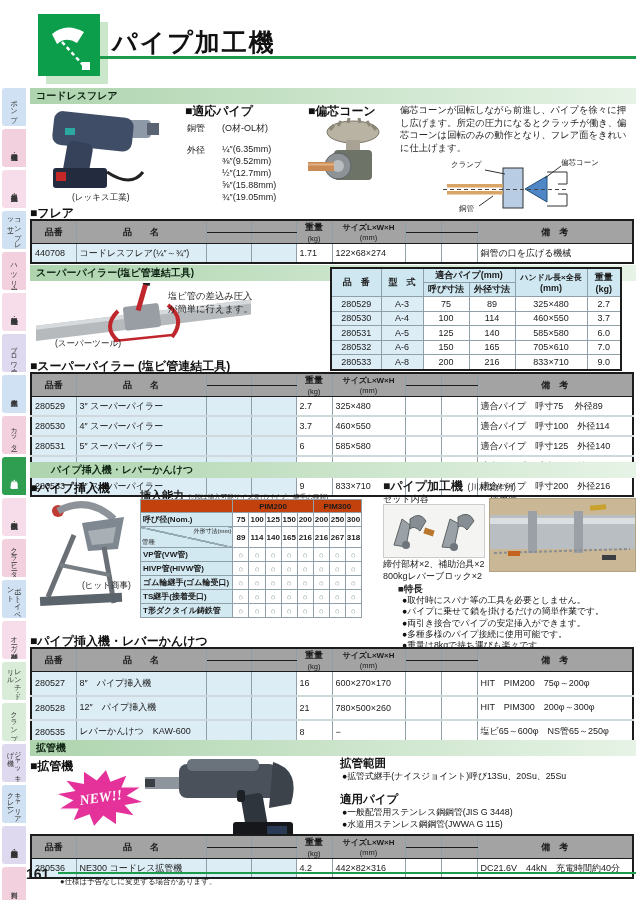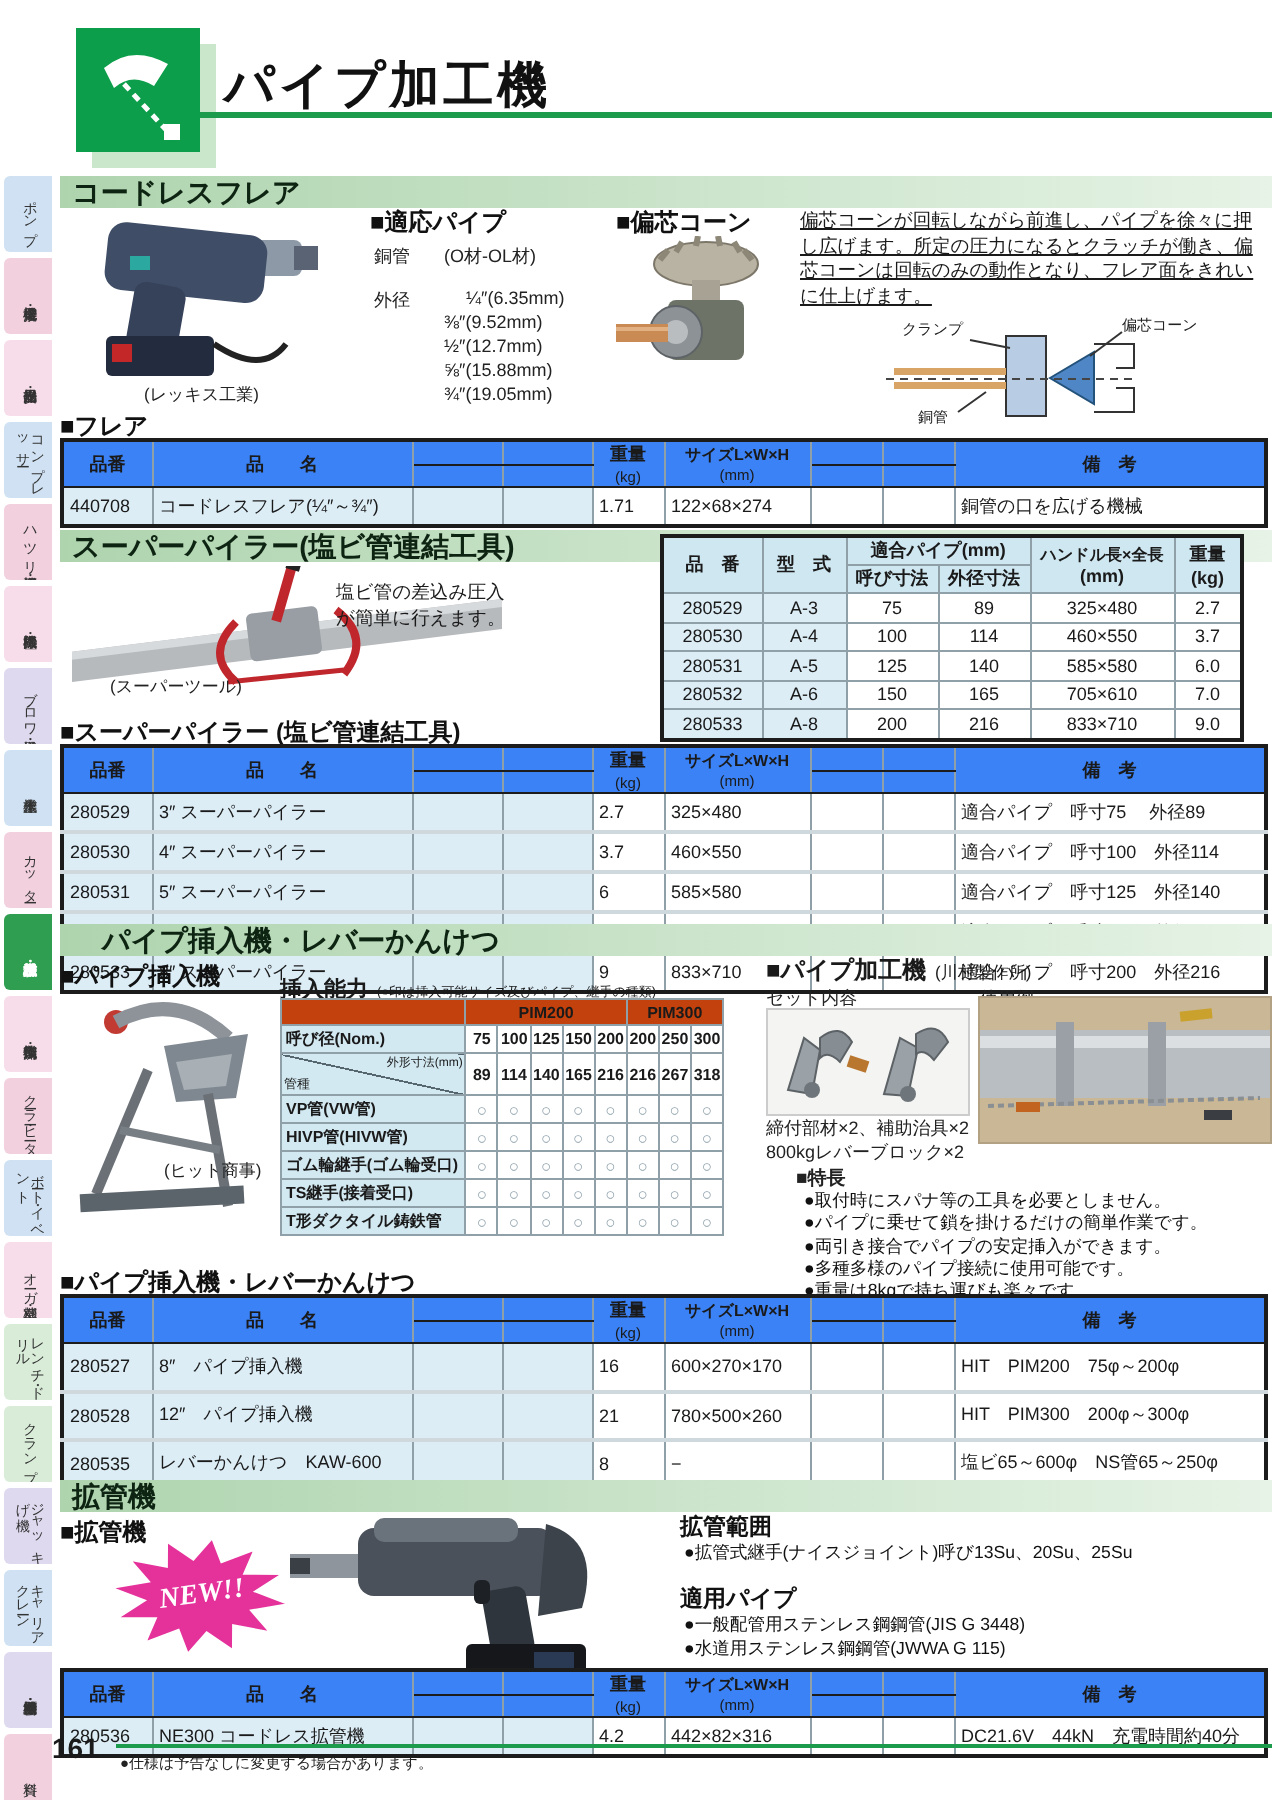--- a/index.html
+++ b/index.html
@@ -14,29 +14,29 @@
   .c-lav{background:#ded9ee;} .c-grn{background:#d8ecd8;}
   .stab.active{background:#2f9e50;color:#fff;font-weight:bold;}
   
   .hdr-shadow{position:absolute;left:46px;top:22px;width:62px;height:62px;background:#cbe7cb;}
   .hdr-icon{position:absolute;left:38px;top:14px;width:62px;height:62px;background:#0d9e4b;}
   .hdr-title{position:absolute;left:112px;top:26px;font-size:25px;font-weight:bold;letter-spacing:2px;color:#111;}
   .hdr-line{position:absolute;left:100px;top:56px;width:536px;height:2.5px;background:#1d9b4d;}
   
   .secbar{position:absolute;left:30px;width:606px;height:16px;box-sizing:border-box;
           background:linear-gradient(to right,#aed4ae,#e6f3e6);
-          font-size:14px;font-weight:bold;line-height:16px;padding-left:6px;color:#0e2412;}
+          font-size:10px;font-weight:bold;line-height:16px;padding-left:6px;color:#0e2412;}
   .btitle{position:absolute;font-size:12px;font-weight:bold;color:#111;white-space:nowrap;}
   .cap{position:absolute;font-size:8.5px;color:#222;white-space:nowrap;}
   .small{font-size:9px;line-height:1.35;}
   
   table{border-collapse:collapse;table-layout:fixed;}
   .ptable{position:absolute;left:30px;width:604px;font-size:9px;border:2px solid #1c1c1c;}
   .ptable th,.ptable td{border:1px solid #8fa0a8;padding:0 3px;overflow:hidden;white-space:nowrap;}
-  .ptable thead th{background:#3b82f6;font-weight:bold;text-align:center;border-bottom:1.6px solid #1c1c1c;}
+  .ptable thead th{background:#a3a3a3;font-weight:bold;text-align:center;border-bottom:1.6px solid #1c1c1c;}
   .ptable thead tr.h1 th{height:11px;}
   .ptable thead tr.h2 th{height:10px;}
   .ptable .sub{font-size:7.5px;font-weight:normal;}
   .ptable td{height:18px;}
   .ptable td.c1{background:#dcedf6;}
   .ptable td.num{text-align:left;}
   .rowgap td{border-bottom:2px solid #cfd8dc;}
   
   .spec{position:absolute;left:330px;top:267px;width:292px;font-size:9px;border:2px solid #1c1c1c;}
   .spec th,.spec td{border:1px solid #8fa0a8;text-align:center;padding:0 1px;white-space:nowrap;}
@@ -119,41 +119,41 @@
       <rect x="21" y="66" width="10" height="9" fill="#c42727"></rect>
       <path d="M72,66 q24,16 36,0" stroke="#222" fill="none" stroke-width="3"></path>
     </svg>
   </div>
   <div class="cap" style="left:72px;top:192px;">(レッキス工業)</div>
 
   <div class="btitle" style="left:185px;top:103px;">■適応パイプ</div>
   <div class="cap" style="left:187px;top:122px;font-size:9px;">銅管</div>
   <div class="cap" style="left:222px;top:122px;font-size:9px;">(O材-OL材)</div>
   <div class="cap" style="left:187px;top:144px;font-size:9px;">外径</div>
-  <div class="cap" style="left:233px;top:144px;font-size:9px;">¼″(6.35mm)</div>
+  <div class="cap" style="left:222px;top:144px;font-size:9px;">¼″(6.35mm)</div>
   <div class="cap" style="left:222px;top:156px;font-size:9px;">⅜″(9.52mm)</div>
   <div class="cap" style="left:222px;top:168px;font-size:9px;">½″(12.7mm)</div>
   <div class="cap" style="left:222px;top:180px;font-size:9px;">⅝″(15.88mm)</div>
   <div class="cap" style="left:222px;top:192px;font-size:9px;">¾″(19.05mm)</div>
 
   <div class="btitle" style="left:308px;top:103px;">■偏芯コーン</div>
   <div class="photo" style="left:308px;top:118px;">
     <svg width="85" height="80" viewBox="0 0 85 80">
       <ellipse cx="45" cy="14" rx="26" ry="11" fill="#b9b3a4" stroke="#7d776a"></ellipse>
       <path d="M22,12 l4,-5 M30,8 l3,-5 M40,5 l1,-5 M52,5 l-1,-5 M62,8 l-3,-5 M68,12 l-4,-5" stroke="#8d8778" stroke-width="3"></path>
       <rect x="38" y="22" width="14" height="12" fill="#a8a295"></rect>
       <rect x="26" y="32" width="38" height="30" rx="4" fill="#6d7366"></rect>
       <circle cx="30" cy="48" r="13" fill="#8d9297" stroke="#5d6266"></circle>
       <circle cx="30" cy="48" r="6" fill="#b9bdc0"></circle>
       <rect x="0" y="44" width="26" height="9" fill="#c98a54"></rect>
       <rect x="0" y="45.5" width="26" height="2" fill="#e2b183"></rect>
     </svg>
   </div>
 
-  <div class="small" style="position:absolute;left:400px;top:104px;width:234px;font-size:9.3px;text-decoration:underline;">偏芯コーンが回転しながら前進し、パイプを徐々に押し広げます。所定の圧力になるとクラッチが働き、偏芯コーンは回転のみの動作となり、フレア面をきれいに仕上げます。</div>
+  <div class="small" style="position:absolute;left:400px;top:104px;width:234px;font-size:9.3px;">偏芯コーンが回転しながら前進し、パイプを徐々に押し広げます。所定の圧力になるとクラッチが働き、偏芯コーンは回転のみの動作となり、フレア面をきれいに仕上げます。</div>
 
   <div class="photo" style="left:433px;top:158px;width:200px;height:56px;">
     <svg width="200" height="56" viewBox="0 0 200 56" style="position:absolute;left:0;top:0;">
       <rect x="70" y="10" width="20" height="40" fill="#b8cce4" stroke="#333"></rect>
       <rect x="14" y="26" width="56" height="3.5" fill="#d9a566"></rect>
       <rect x="14" y="33" width="56" height="3.5" fill="#d9a566"></rect>
       <polygon points="92,31 114,18 114,44" fill="#4f86c6" stroke="#23527a"></polygon>
       <line x1="10" y1="31.5" x2="136" y2="31.5" stroke="#444" stroke-width="1" stroke-dasharray="4 3"></line>
       <path d="M114,14 h20 v12 h-9 M114,48 h20 v-12 h-9" stroke="#333" fill="none"></path>
       <line x1="52" y1="12" x2="72" y2="16" stroke="#333"></line>

